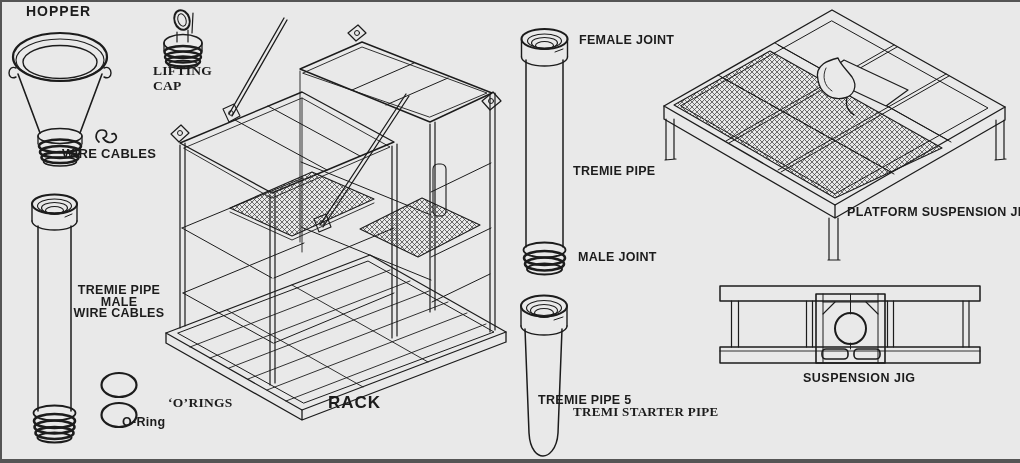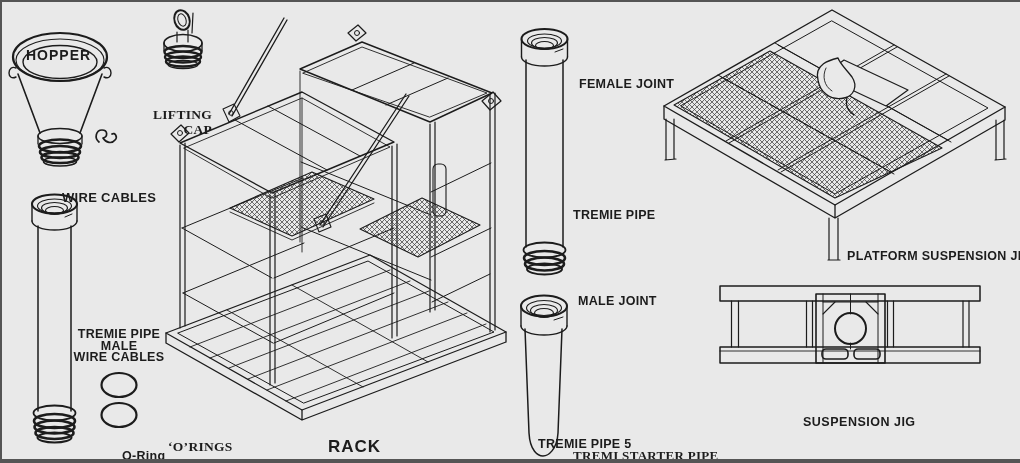--- a/index.html
+++ b/index.html
@@ -15,23 +15,22 @@
     box-sizing:border-box;
   }
   svg{position:absolute;left:0;top:0;}
   .lbl{
     position:absolute;
     font:bold 12.5px "Liberation Sans",sans-serif;
     color:var(--ink,#1c1c1c);
     letter-spacing:.3px;
     white-space:nowrap;
     line-height:12px;
-    margin-top:44px;
   }
-  .serif{font-family:"Liberation Serif",serif;font-size:13.5px;text-align:right;}
+  .serif{font-family:"Liberation Serif",serif;font-size:13.5px;}
   .big{font-size:14px;letter-spacing:1px;}
   .ctr{text-align:center;line-height:11.5px;}
 </style>
 </head>
 <body>
 
 <div id="frame">
 
 <svg width="1014" height="457" viewBox="0 0 1014 457" fill="none" stroke-linecap="round" stroke-linejoin="round">
   <defs>
@@ -216,21 +215,21 @@
 
 <div class="lbl" style="left:60px;top:146px;font-size:13px">WIRE CABLES</div>
 
 <div class="lbl ctr" style="left:36px;top:283px;width:162px">
   <div>TREMIE PIPE</div>
   <div>MALE</div>
   <div>WIRE CABLES</div>
 </div>
 
 <div class="lbl serif" style="left:166px;top:395px">‘O’RINGS</div>
-<div class="lbl" style="left:120px;top:404px">O-Ring</div>
+<div class="lbl" style="left:120px;top:414px">O-Ring</div>
 <div class="lbl" style="left:326px;top:395px;font-size:17px;letter-spacing:1px">RACK</div>
 
 <div class="lbl" style="left:577px;top:32px">FEMALE JOINT</div>
 <div class="lbl" style="left:571px;top:163px">TREMIE PIPE</div>
 <div class="lbl" style="left:576px;top:249px">MALE JOINT</div>
 
 <div class="lbl" style="left:536px;top:392px">TREMIE PIPE 5</div>
 <div class="lbl serif" style="left:571px;top:404px;font-size:13px">TREMI STARTER PIPE</div>
 
 <div class="lbl" style="left:845px;top:204px">PLATFORM SUSPENSION JIG</div>

